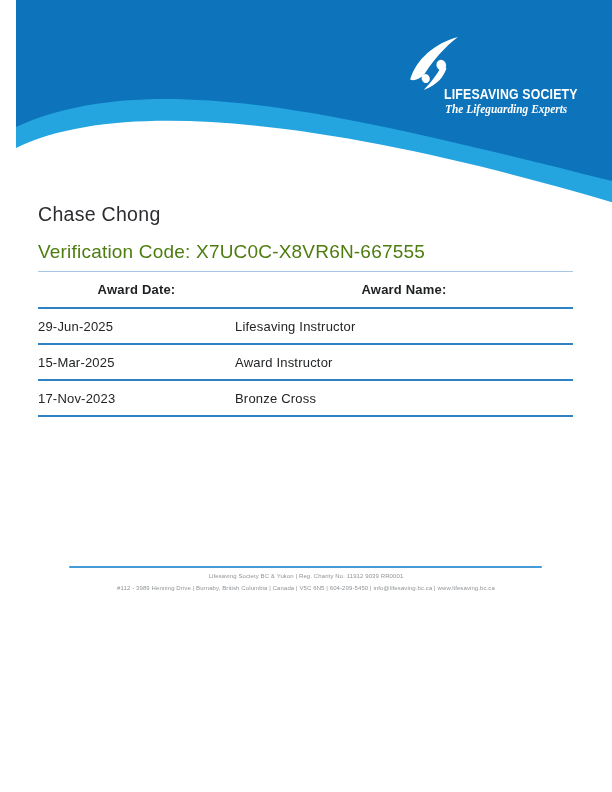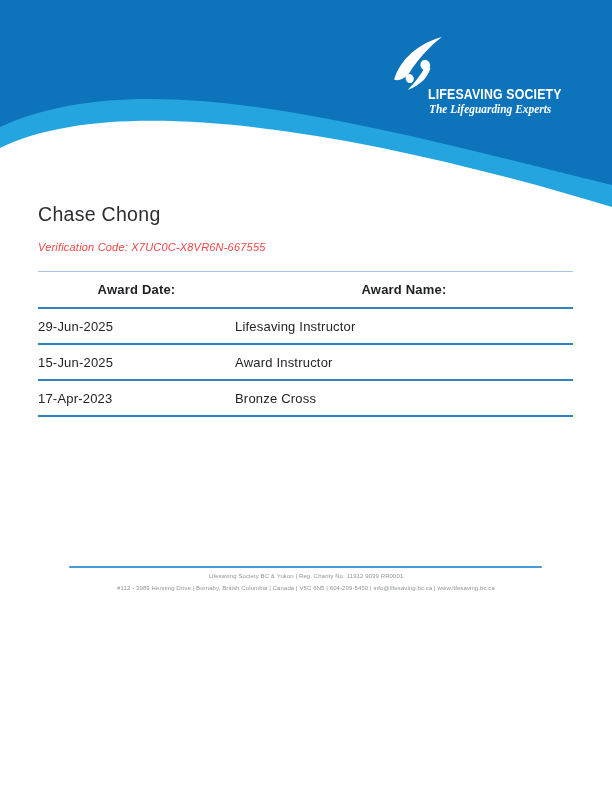--- a/index.html
+++ b/index.html
@@ -1,42 +1,42 @@
 <!DOCTYPE html>
 <html><head>
 <meta charset="utf-8">
 <style>
   html,body{margin:0;padding:0;}
   body{
     width:612px;height:792px;background:#ffffff;position:relative;overflow:hidden;
     font-family:"Liberation Sans", sans-serif;color:#26282b;
   }
   
-  .header{position:absolute;top:0;left:0;width:547px;height:212px;}
+  .header{position:absolute;top:0;left:16px;width:547px;height:212px;}
   .header svg{display:block;}
   .logo-icon{position:absolute;left:392px;top:36px;width:52px;height:55px;}
   .brand-name{
     position:absolute;left:428px;top:86px;width:200px;
     font-size:14px;font-weight:700;color:#ffffff;letter-spacing:.2px;
     transform:scaleX(.88);transform-origin:left top;white-space:nowrap;
   }
   .brand-tagline{
     position:absolute;left:429px;top:102px;width:200px;
     font-family:"Liberation Serif", serif;font-style:italic;font-weight:700;
     font-size:12px;color:#ffffff;transform:scaleX(.95);transform-origin:left top;
     white-space:nowrap;
   }
   
   .person-name{
     position:absolute;left:38px;top:203px;
     font-size:19.5px;font-weight:400;letter-spacing:.3px;color:#2b2d30;
   }
   .verification{
     position:absolute;left:38px;top:241px;
-    font-size:11px;color:#ef4444;letter-spacing:.2px;font-style:italic;
+    font-size:19px;color:#4d7c0f;letter-spacing:.2px;
   }
   
   table.awards{
     position:absolute;left:38px;top:271px;width:535px;
     border-collapse:collapse;table-layout:fixed;
     border-top:1px solid #a6c8e6;
   }
   table.awards th{
     text-align:center;font-size:13px;font-weight:700;color:#1d1f21;
     letter-spacing:.2px;height:35px;padding:0;vertical-align:middle;
@@ -104,25 +104,25 @@
       <th>Award Date:</th>
       <th>Award Name:</th>
     </tr>
   </thead>
   <tbody>
     <tr>
       <td>29-Jun-2025</td>
       <td>Lifesaving Instructor</td>
     </tr>
     <tr>
-      <td>15-Jun-2025</td>
+      <td>15-Mar-2025</td>
       <td>Award Instructor</td>
     </tr>
     <tr>
-      <td>17-Apr-2023</td>
+      <td>17-Nov-2023</td>
       <td>Bronze Cross</td>
     </tr>
   </tbody>
 </table>
 
 <div class="footer-rule"></div>
 <div class="footer-text">
   <div>Lifesaving Society BC &amp; Yukon  |  Reg. Charity No. 11912 9039 RR0001</div>
   <div>#112 - 3989 Henning Drive  |  Burnaby, British Columbia  |  Canada  |  V5C 6N5  |  604-299-5450  |  info@lifesaving.bc.ca  |  www.lifesaving.bc.ca</div>
 </div>

